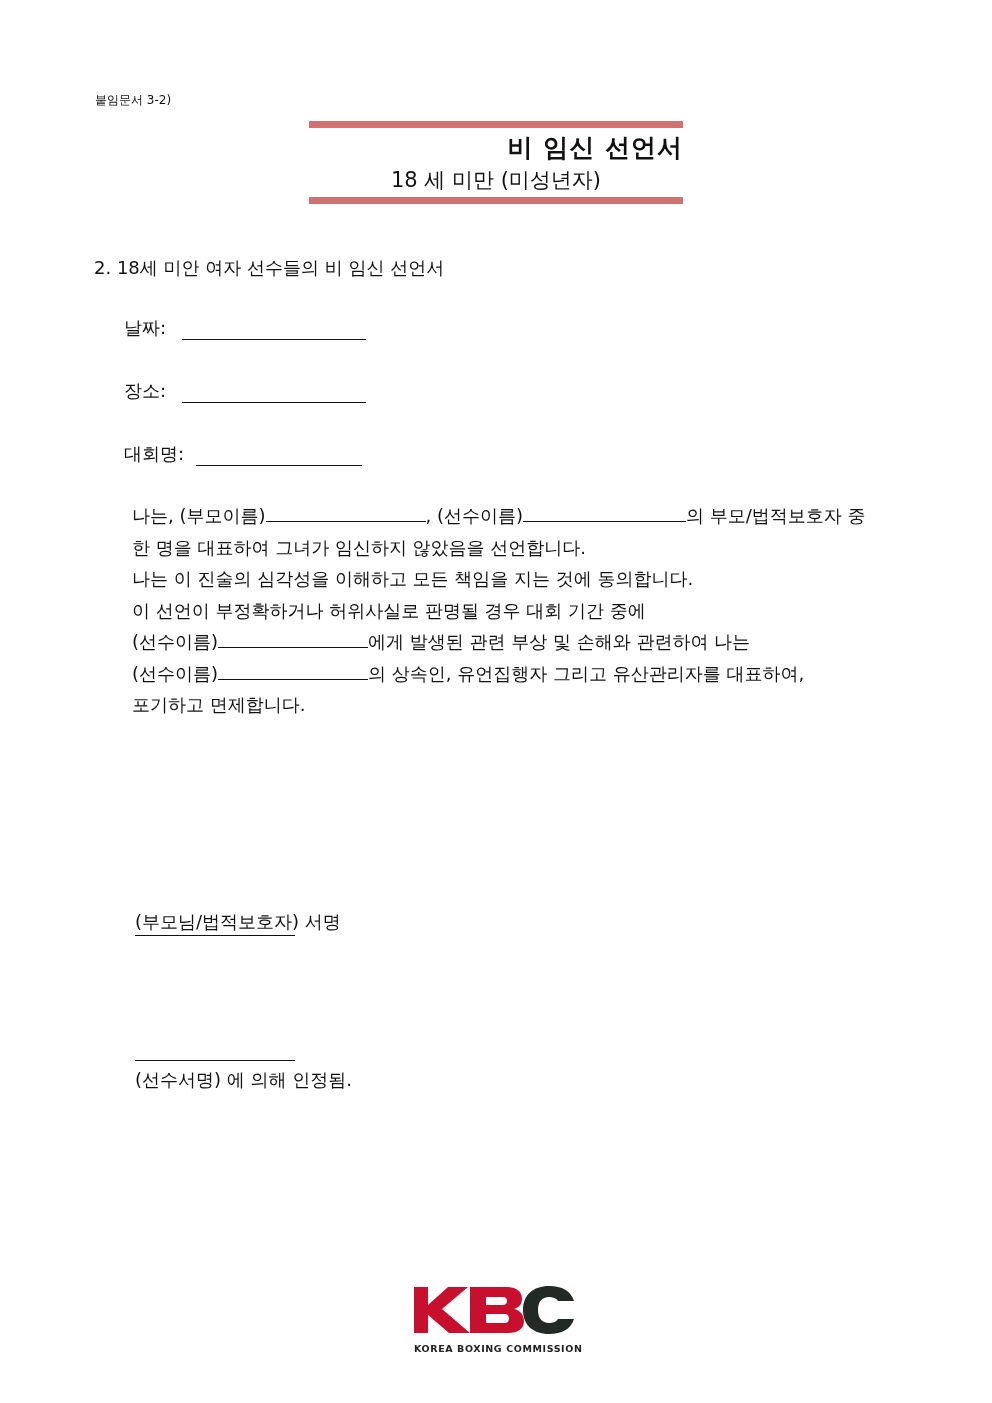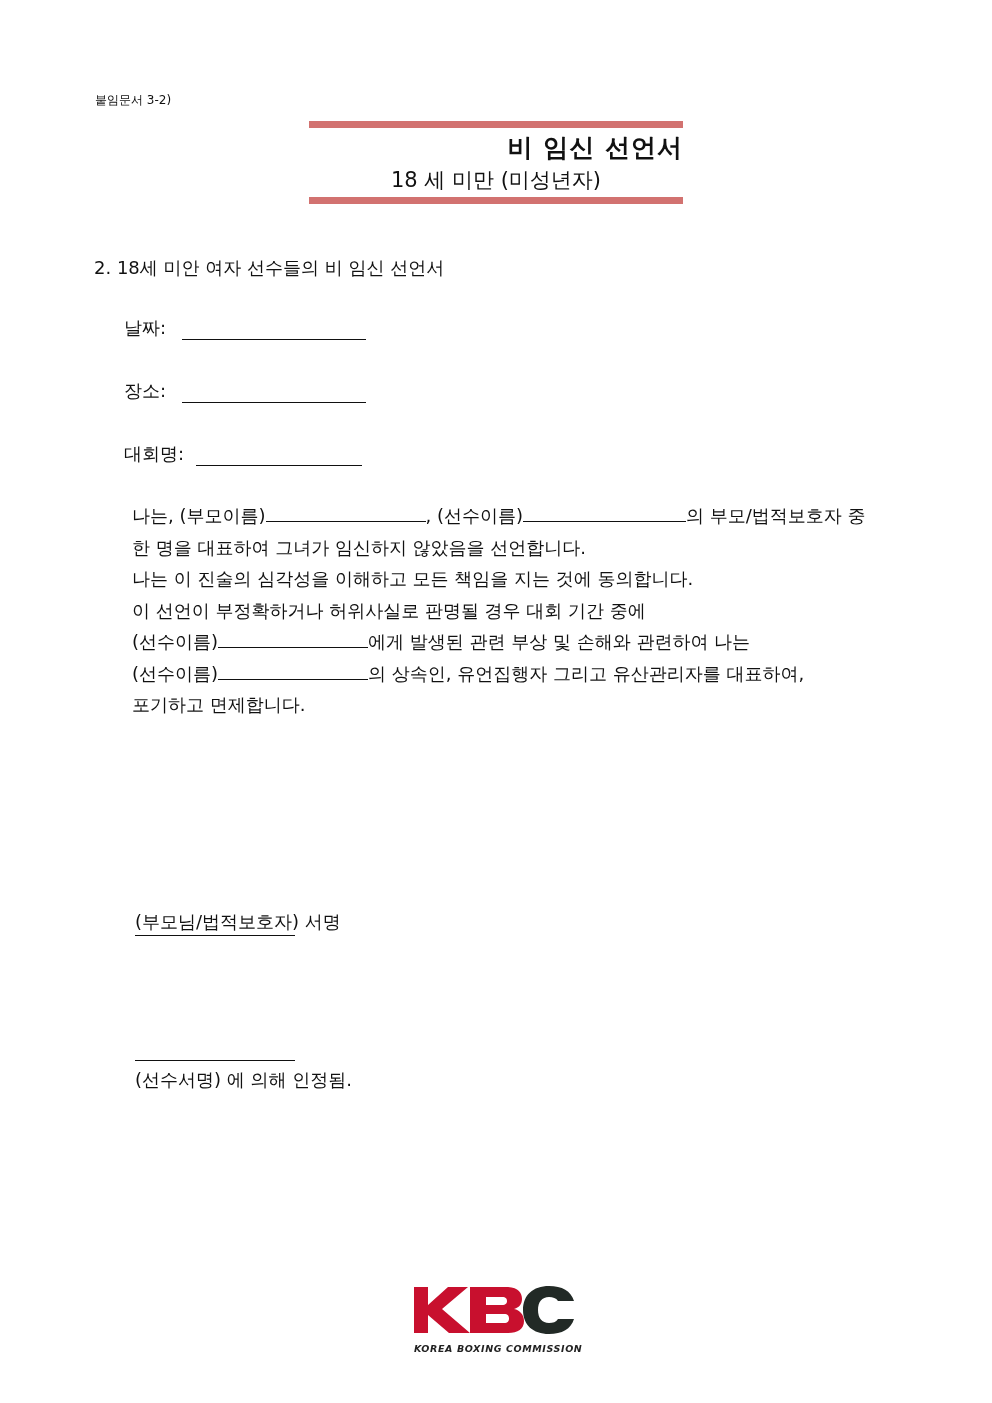--- a/index.html
+++ b/index.html
@@ -18,21 +18,21 @@
     .section-heading { left: 94px; top: 256px; font-size: 18px; }
     .field-row { left: 124px; font-size: 18px; display: flex; align-items: flex-end; }
     .field-row .label { margin-right: 12px; }
     .field-line { border-bottom: 1px solid #111; height: 1px; display: inline-block; }
     .body-text { left: 132px; font-size: 18px; line-height: 31.5px; top: 500px; width: 780px; }
     .line { white-space: nowrap; height: 31.5px; }
     .blank { display: inline-block; border-bottom: 1px solid #111; vertical-align: baseline; height: 1px; }
     .sig-line { left: 135px; width: 160px; height: 1px; background: #111; }
     .sig-label { left: 135px; font-size: 18px; }
     .logo { left: 414px; top: 1285px; width: 162px; }
-    .logo-sub { font-size: 9.5px; font-weight: bold; letter-spacing: 0.6px; color: #222; text-align: center; margin-top: 4px; white-space: nowrap; font-style: italic; }
+    .logo-sub { font-size: 9.5px; font-weight: bold; letter-spacing: 0.6px; color: #222; text-align: center; margin-top: 4px; white-space: nowrap; }
   </style>
 </head>
 <body>
 
 <div class="abs attachment-label">붙임문서 3-2)</div>
 
 <div class="abs title-bar top"></div>
 <div class="abs title-main">비 임신 선언서</div>
 <div class="abs title-sub">18 세 미만 (미성년자)</div>
 <div class="abs title-bar bottom"></div>

